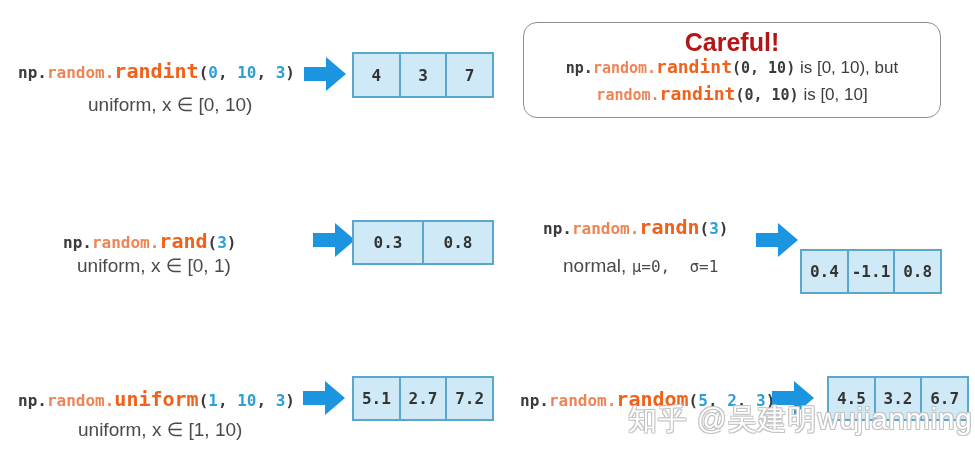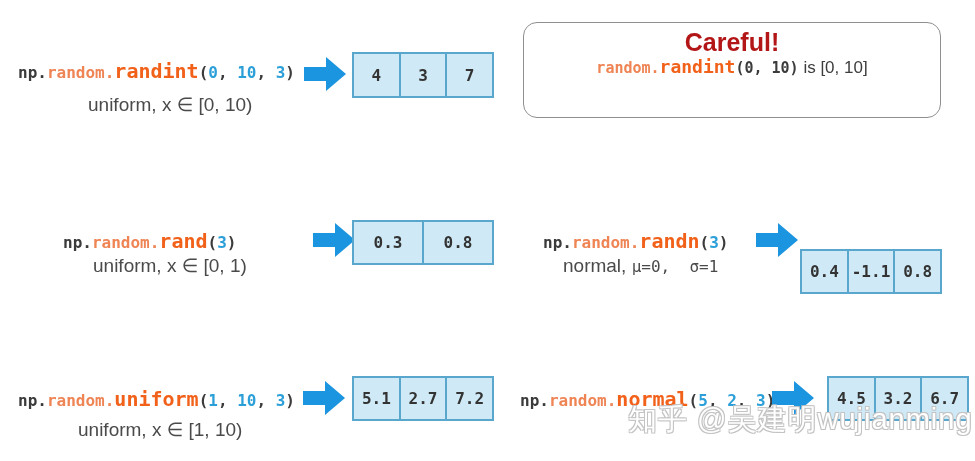--- a/index.html
+++ b/index.html
@@ -12,31 +12,31 @@
     position:absolute;white-space:nowrap;
     font-family:"DejaVu Sans Mono",monospace;
     font-size:16px;font-weight:bold;color:#3b3b3b;line-height:26px;
   }
   .code .k{color:#3b3b3b;}
   .code .m{color:#ef8455;}
   .code .f{color:#f2611a;font-size:20px;}
   .code .n{color:#2b9fd8;}
   .c0{left:18px;top:58px;}
   .c1{left:63px;top:228px;}
-  .c2{left:543px;top:228px;}
+  .c2{left:543px;top:214px;}
   .c3{left:18px;top:386px;}
   .c4{left:520px;top:386px;}
   
   .caption{
     position:absolute;white-space:nowrap;
     font-size:19px;color:#4a4a4a;line-height:24px;
   }
   .caption .cap-math{font-family:"DejaVu Sans Mono",monospace;font-size:16px;white-space:pre;}
   .p0{left:88px;top:93px;}
-  .p1{left:77px;top:254px;margin-left:16px;}
+  .p1{left:77px;top:254px;}
   .p2{left:563px;top:254px;}
   .p3{left:78px;top:418px;}
   .p4{left:575px;top:418px;}
   
   .arrow{position:absolute;width:42px;height:38px;}
   .a0{left:304px;top:55px;}
   .a1{left:313px;top:221px;}
   .a2{left:756px;top:221px;}
   .a3{left:303px;top:379px;}
   .a4{left:772px;top:379px;}
@@ -89,20 +89,21 @@
       <path d="M0 12 L22 12 L22 2 L42 19 L22 36 L22 26 L0 26 Z" fill="#1b95e0"></path>
     </svg>
   <div class="cells t0">
     <div class="cell">4</div>
     <div class="cell">3</div>
     <div class="cell">7</div>
   </div>
 
   <div class="careful">
     <div class="careful-title">Careful!</div>
+    <div class="careful-line"><span class="k">np.</span><span class="m">random.</span><span class="f">randint</span><span class="k">(0, 10)</span><span> is [0, 10), but</span></div>
     <div class="careful-line"><span class="m">random.</span><span class="f">randint</span><span class="k">(0, 10)</span><span> is [0, 10]</span></div>
   </div>
 
   <div class="code c1"><span class="k">np.</span><span class="m">random.</span><span class="f">rand</span><span class="k">(</span><span class="n">3</span><span class="k">)</span></div>
   <div class="caption p1"><span>uniform, x ∈ [0, 1)</span><span class="cap-math"></span></div>
   <svg class="arrow a1" viewBox="0 0 42 38">
       <path d="M0 12 L22 12 L22 2 L42 19 L22 36 L22 26 L0 26 Z" fill="#1b95e0"></path>
     </svg>
   <div class="cells t1">
     <div class="cell">0.3</div>
@@ -124,21 +125,21 @@
   <div class="caption p3"><span>uniform, x ∈ [1, 10)</span><span class="cap-math"></span></div>
   <svg class="arrow a3" viewBox="0 0 42 38">
       <path d="M0 12 L22 12 L22 2 L42 19 L22 36 L22 26 L0 26 Z" fill="#1b95e0"></path>
     </svg>
   <div class="cells t3">
     <div class="cell">5.1</div>
     <div class="cell">2.7</div>
     <div class="cell">7.2</div>
   </div>
 
-  <div class="code c4"><span class="k">np.</span><span class="m">random.</span><span class="f">normal</span><span class="k">(</span><span class="n">5</span><span class="k">, </span><span class="n">2</span><span class="k">, </span><span class="n">3</span><span class="k">)</span></div>
+  <div class="code c4"><span class="k">np.</span><span class="m">random.</span><span class="f">random</span><span class="k">(</span><span class="n">5</span><span class="k">, </span><span class="n">2</span><span class="k">, </span><span class="n">3</span><span class="k">)</span></div>
   <svg class="arrow a4" viewBox="0 0 42 38">
       <path d="M0 12 L22 12 L22 2 L42 19 L22 36 L22 26 L0 26 Z" fill="#1b95e0"></path>
     </svg>
   <div class="cells t4">
     <div class="cell">4.5</div>
     <div class="cell">3.2</div>
     <div class="cell">6.7</div>
   </div>
 
   <div class="watermark">知乎 @吴建明wujianming</div>

